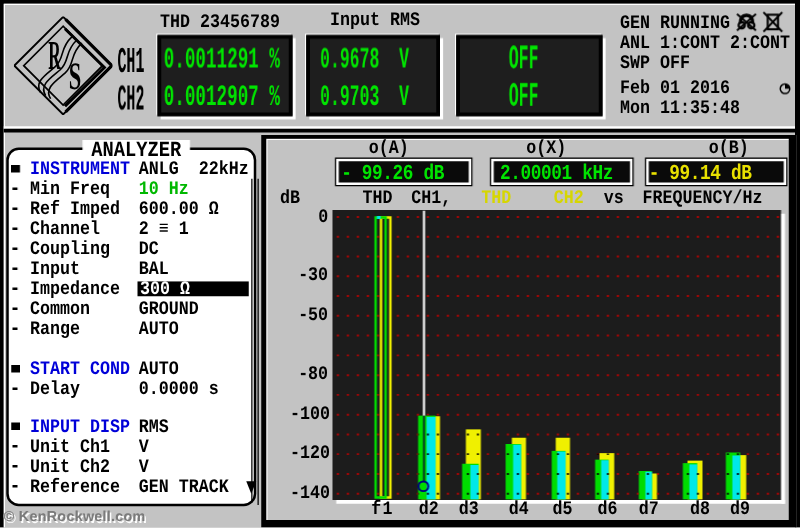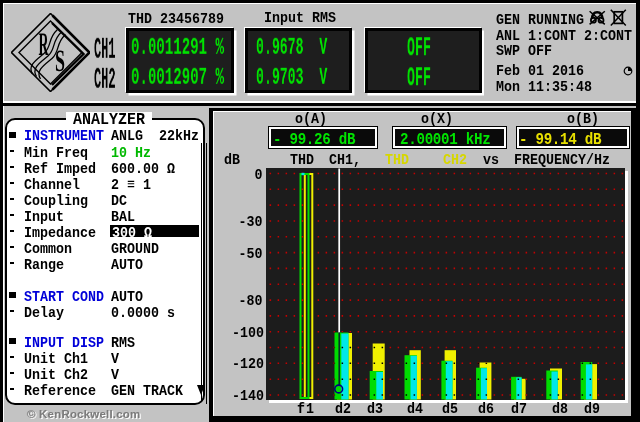--- a/index.html
+++ b/index.html
@@ -255,14 +255,14 @@
 
 <div class="blk" style="left:10px;top:372px;width:3.5px;height:2px;"></div>
 <div class="t" style="left:24px;top:366.5px;">Unit Ch2</div>
 <div class="t" style="left:111px;top:366.5px;">V</div>
 
 <div class="blk" style="left:10px;top:388px;width:3.5px;height:2px;"></div>
 <div class="t" style="left:24px;top:382.5px;">Reference</div>
 <div class="t" style="left:111px;top:382.5px;">GEN TRACK</div>
 
 <div style="position:absolute;left:3px;top:408px;font:bold 11.5px 'Liberation Sans',sans-serif;
-  color:#7b7b7b;text-shadow:1.2px 1.2px 0 #fdfdfd, -0.5px -0.5px 0 #b5b5b5;letter-spacing:0.2px;padding-left:24px;">© KenRockwell.com</div>
+  color:#7b7b7b;text-shadow:1.2px 1.2px 0 #fdfdfd, -0.5px -0.5px 0 #b5b5b5;letter-spacing:0.2px;">© KenRockwell.com</div>
 
 </div>
 </body></html>

